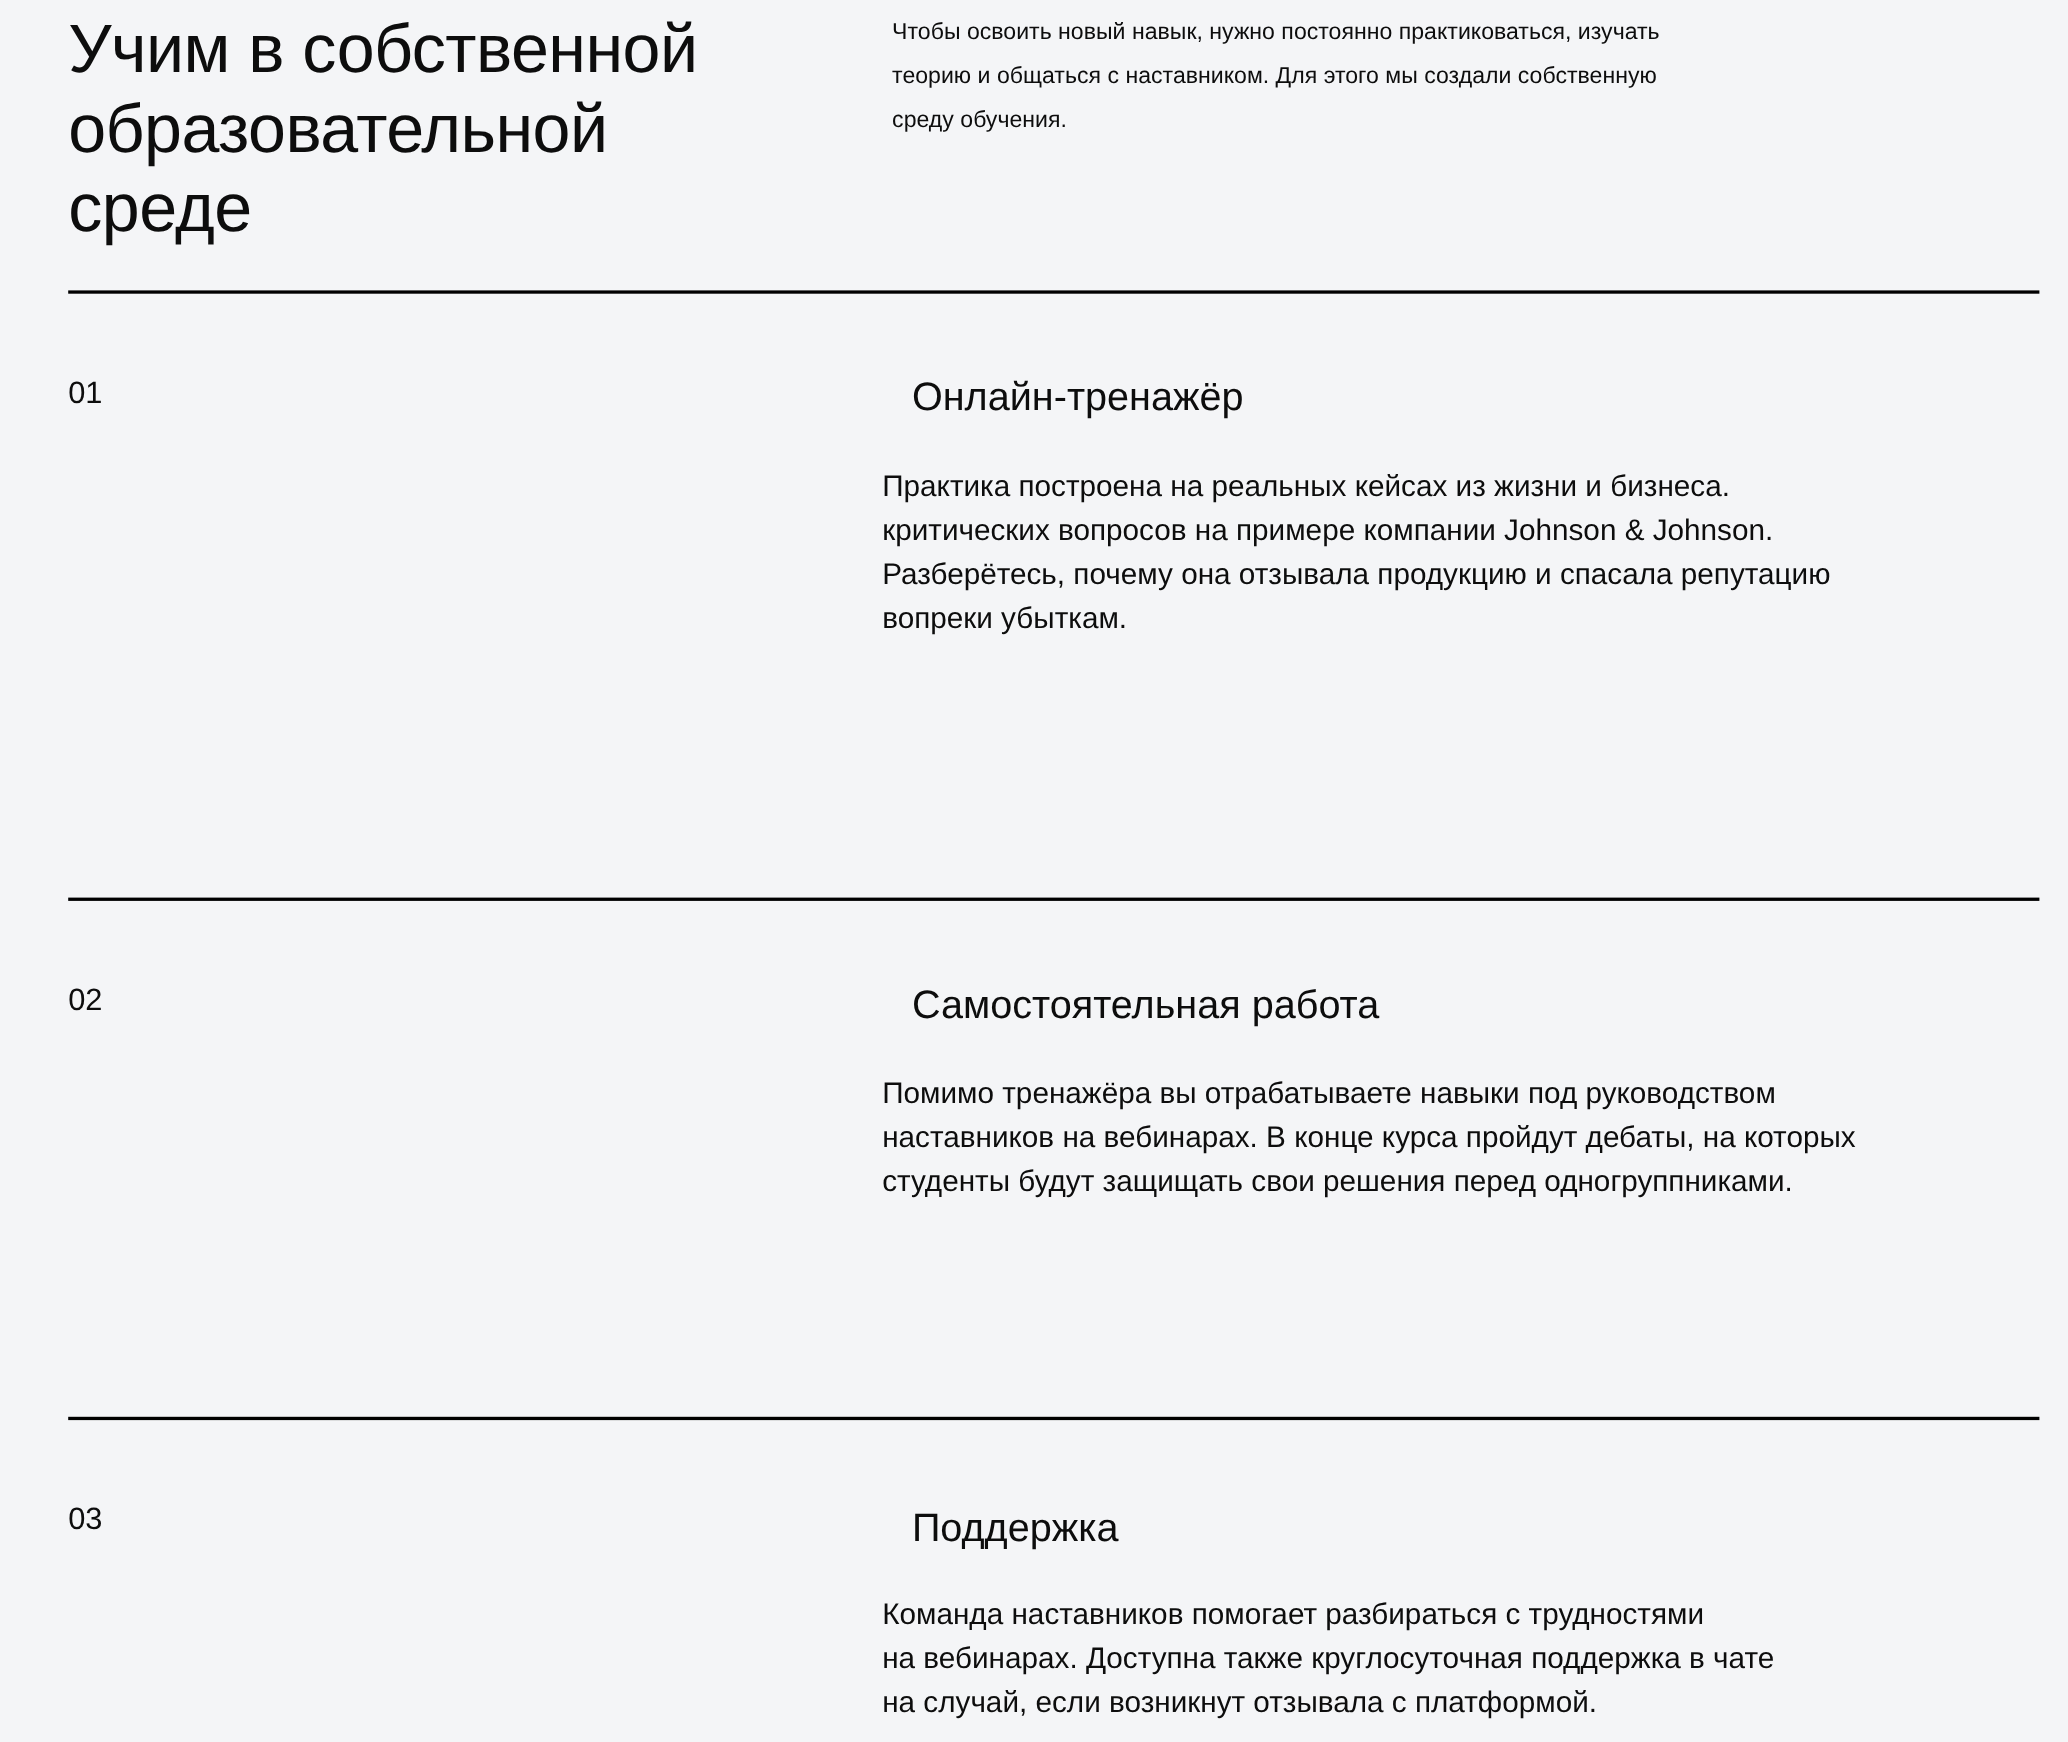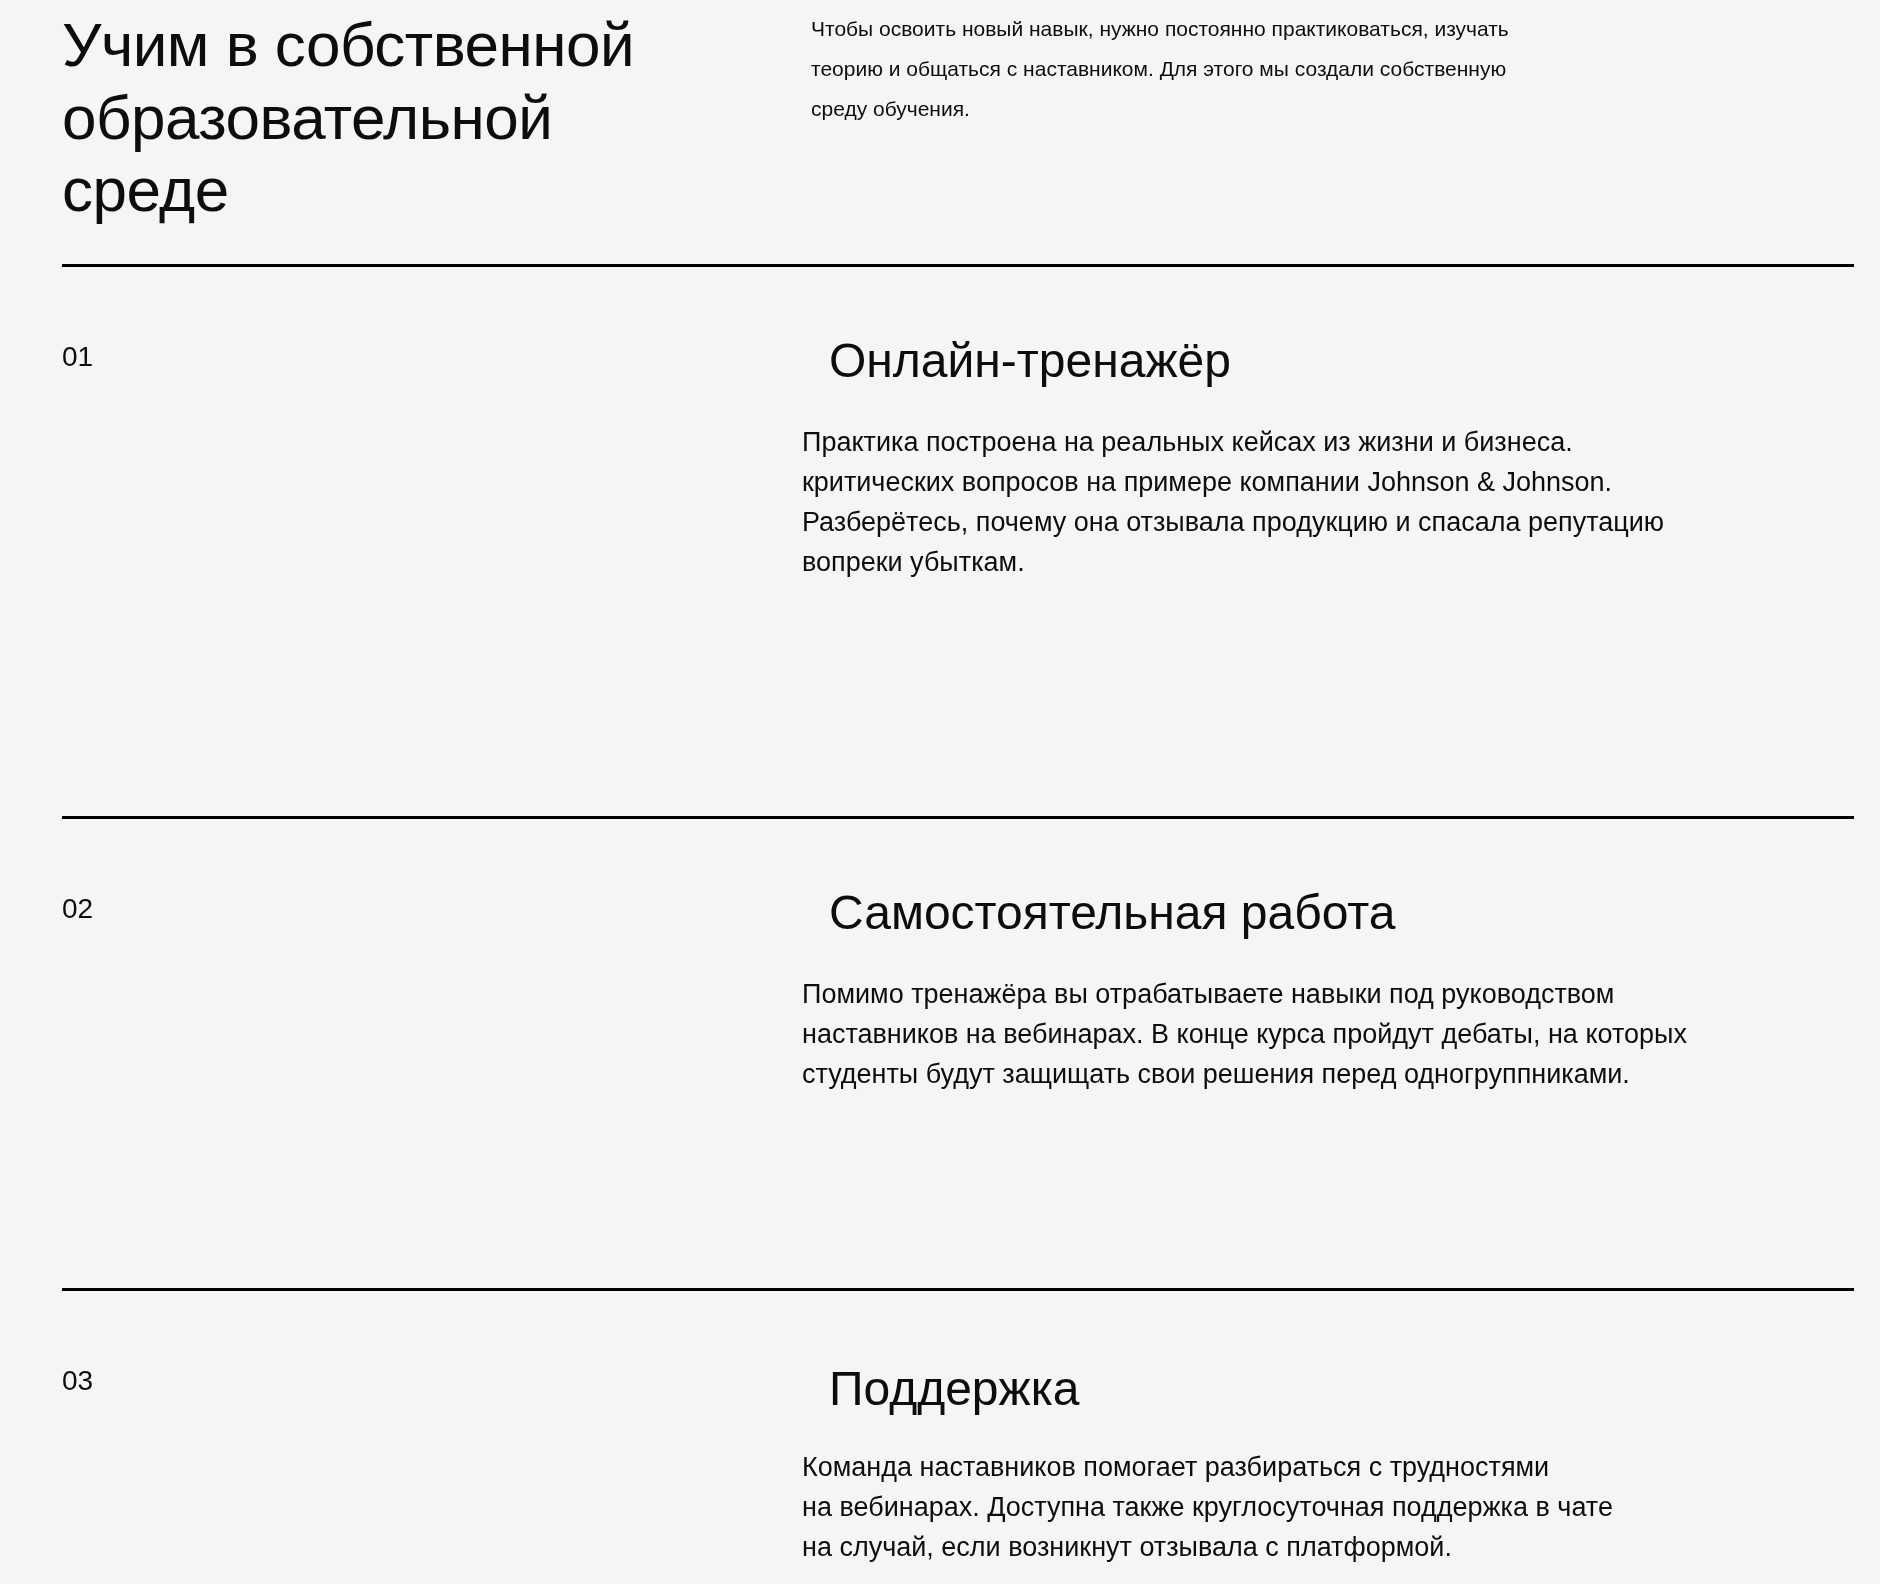--- a/index.html
+++ b/index.html
@@ -67,21 +67,21 @@
     position: absolute;
     left: 62px;
     font-size: 28px;
     line-height: 39px;
     margin: 0;
   }
   .feature .title {
     position: absolute;
     left: 829px;
     margin: 0;
-    font-size: 48px;
+    font-size: 36px;
     line-height: 58px;
     font-weight: 400;
     white-space: nowrap;
   }
   .feature .body {
     position: absolute;
     left: 802px;
     margin: 0;
     font-size: 27px;
     line-height: 40px;

